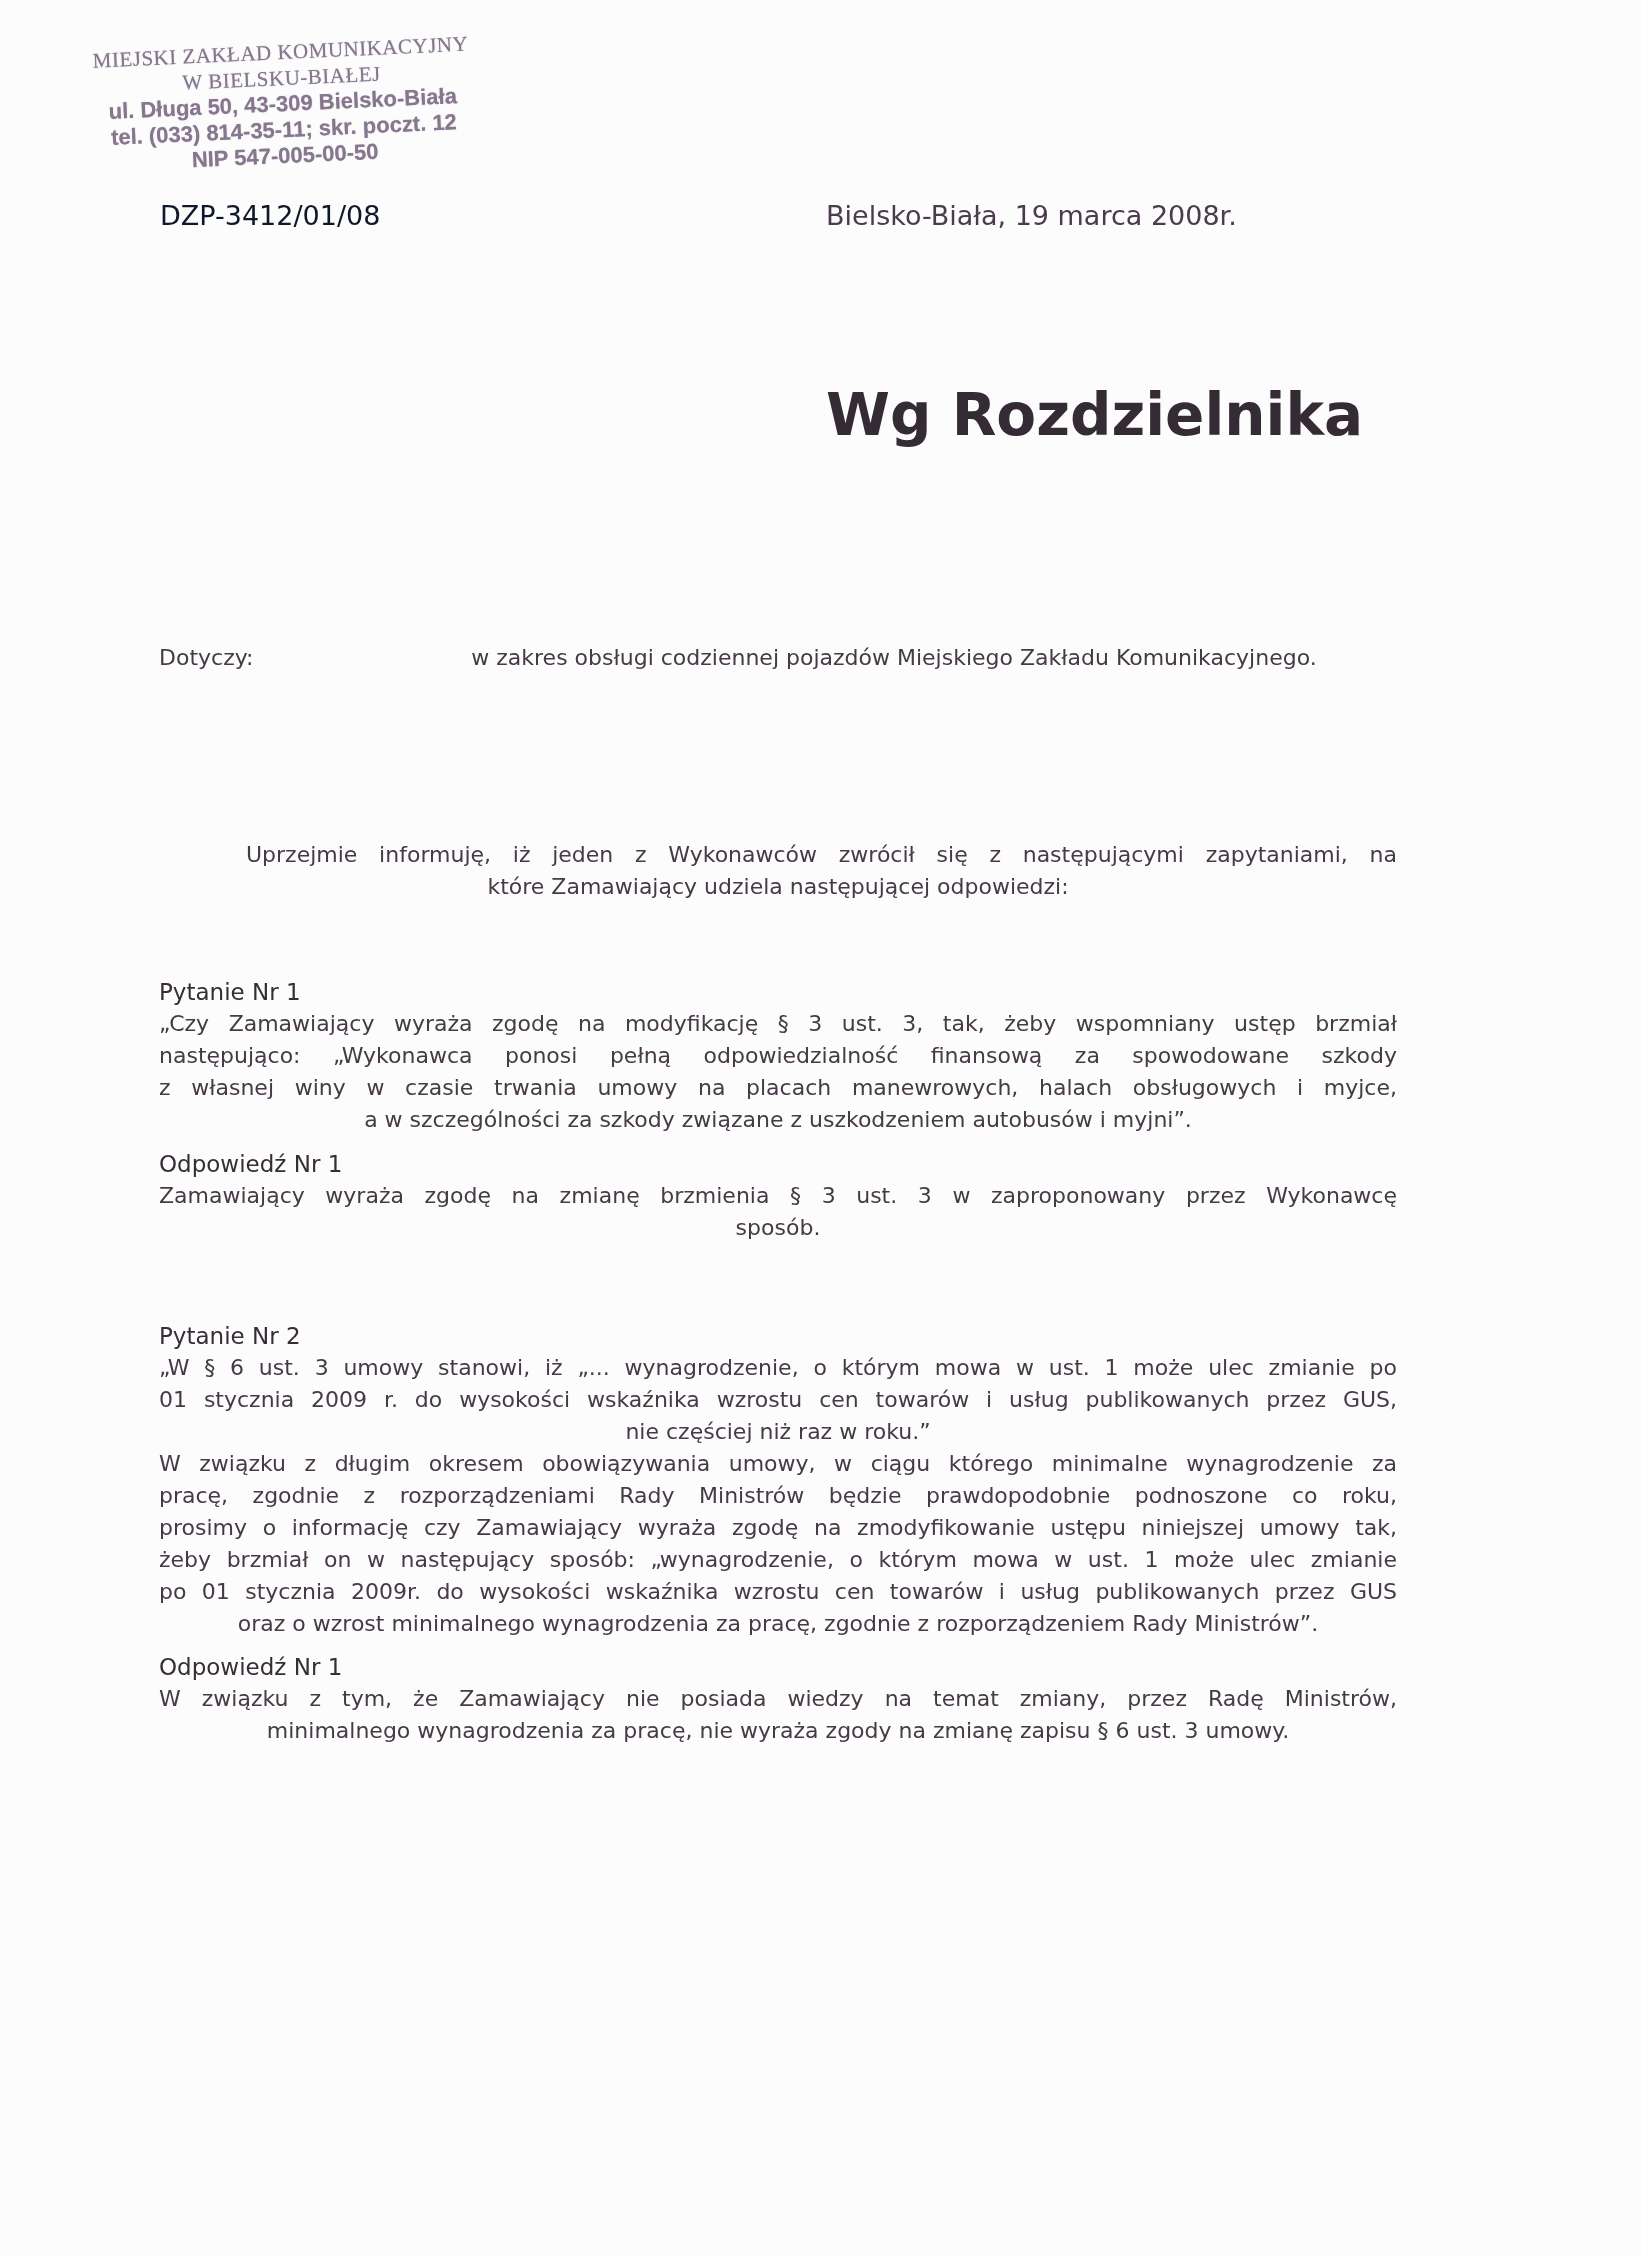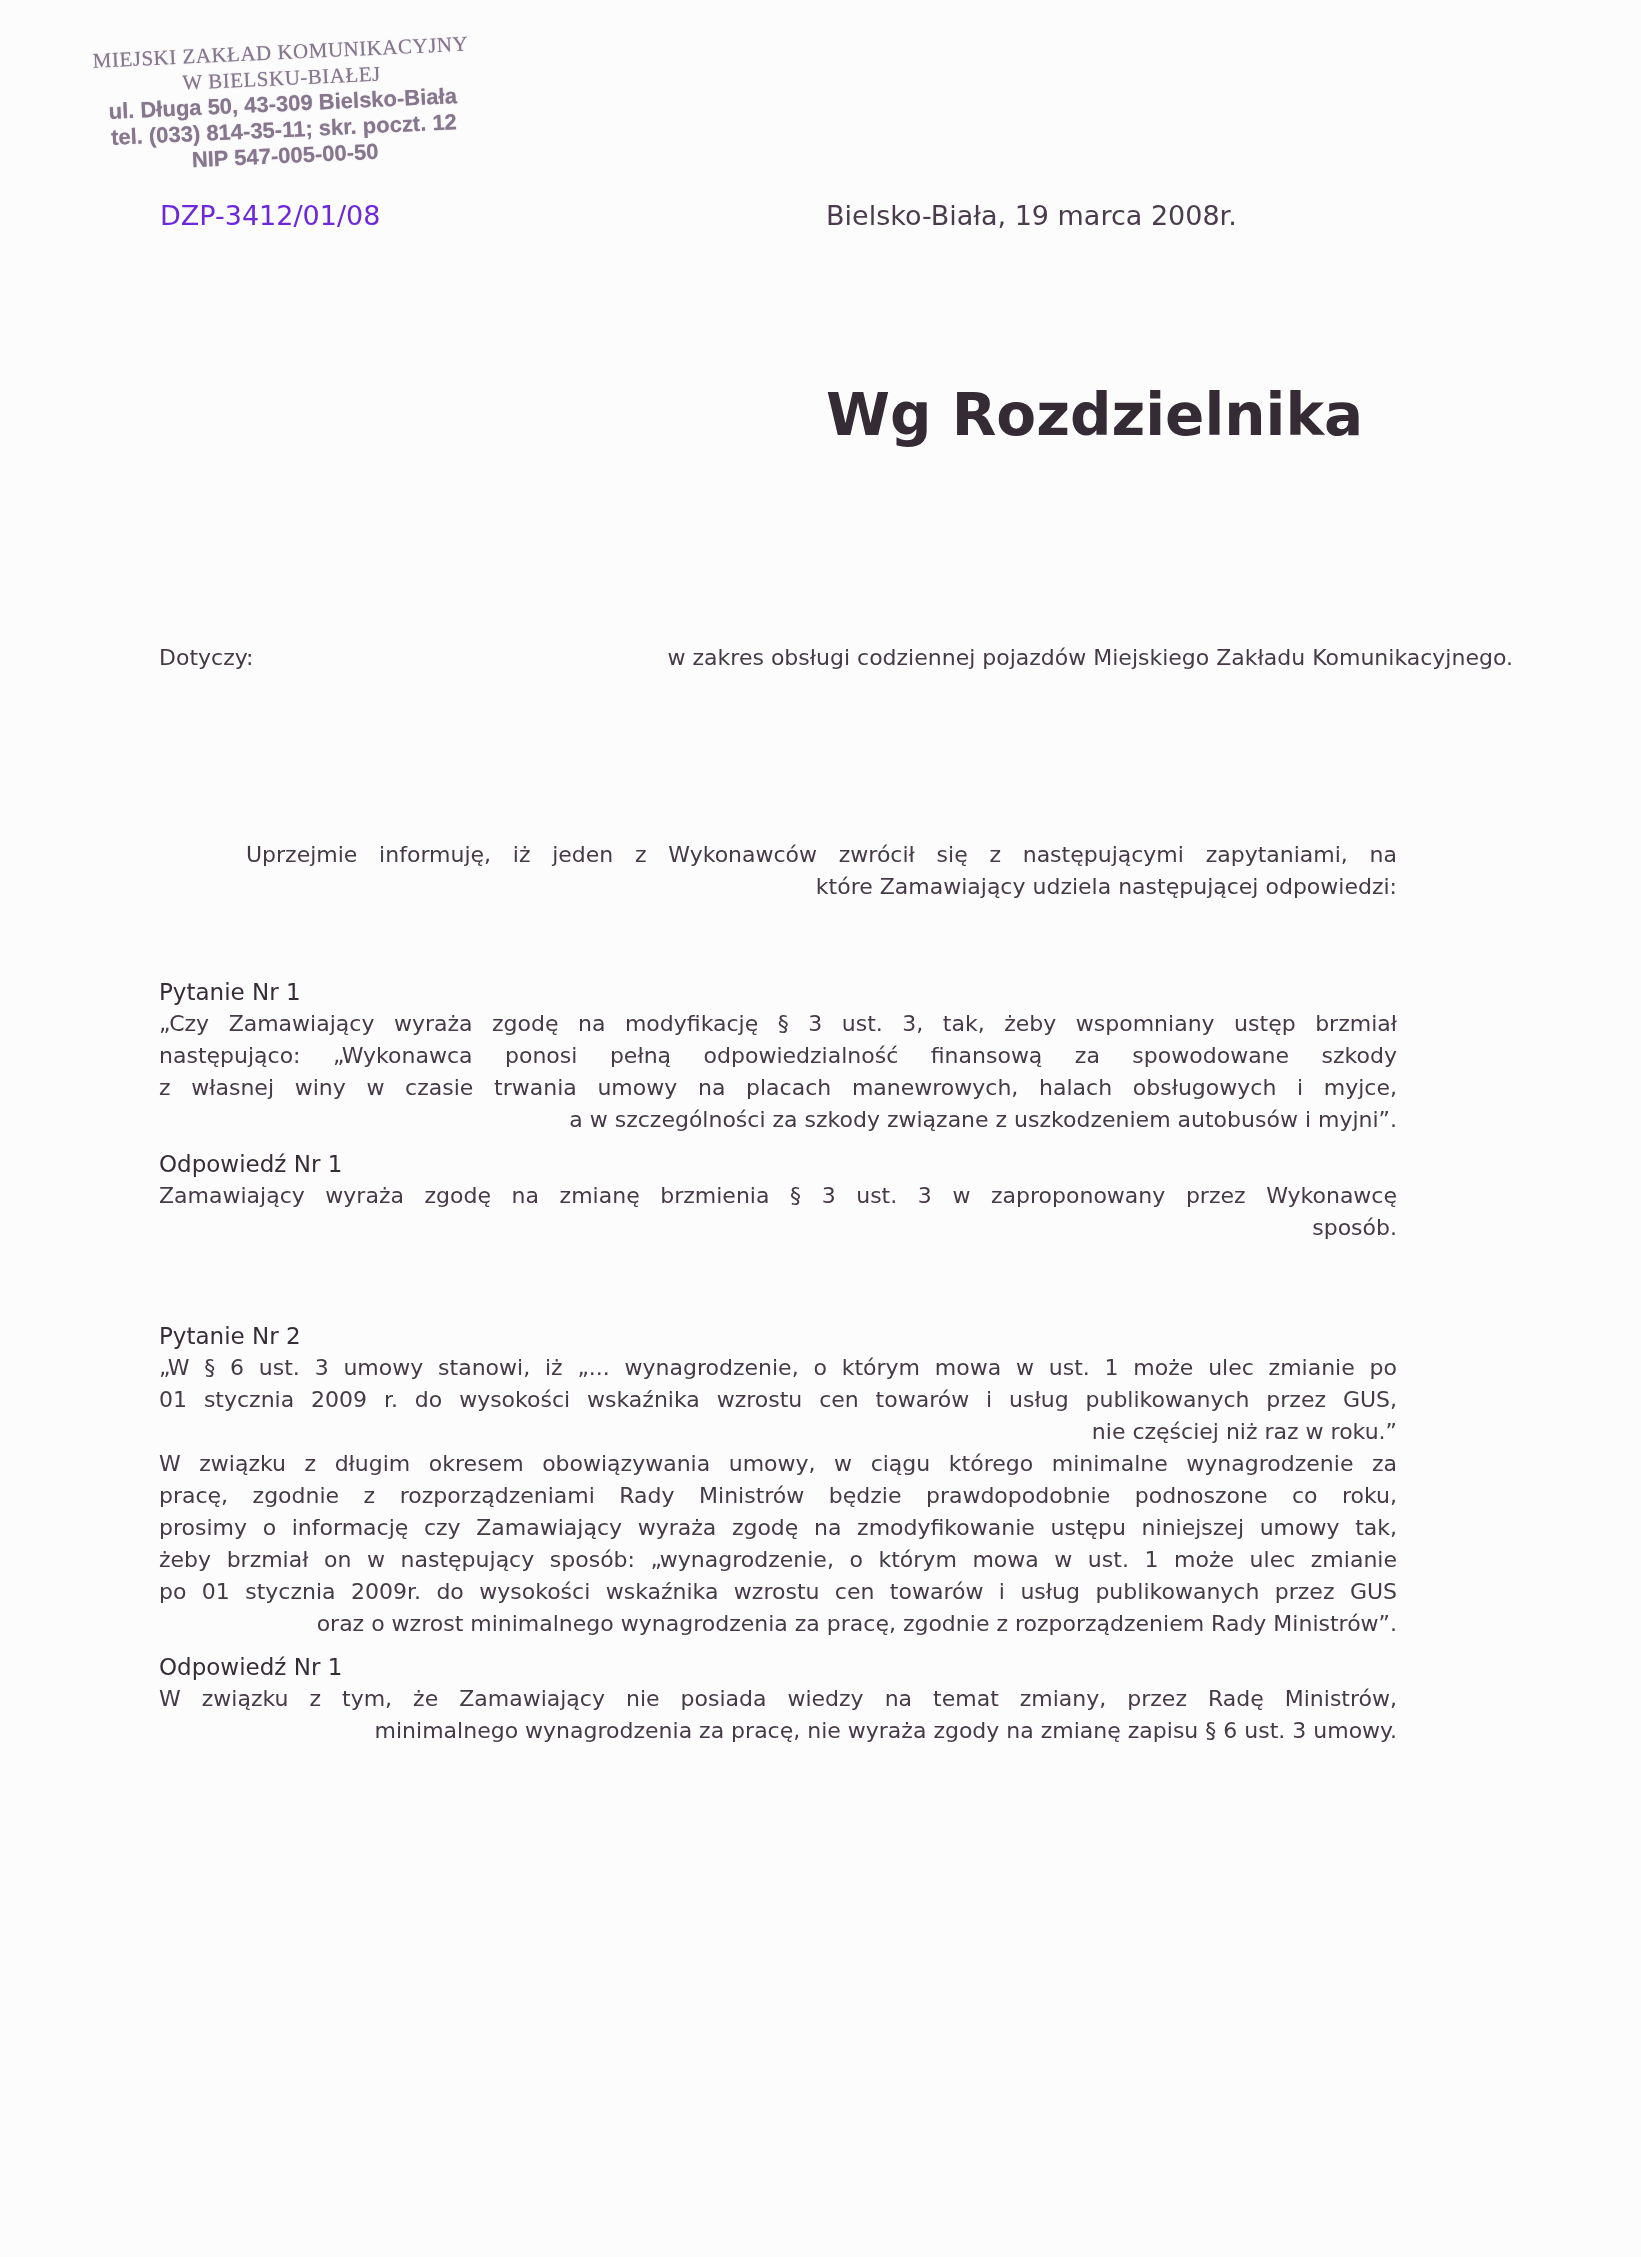--- a/index.html
+++ b/index.html
@@ -43,21 +43,21 @@
     white-space:nowrap;
   }
 
   
   .ref {
     position:absolute;
     left:160px;
     top:199px;
     font-size:27px;
     line-height:33px;
-    color:#6d28d9;
+    color:#0f172a;
     white-space:nowrap;
   }
   .pdate {
     position:absolute;
     left:826px;
     top:199px;
     font-size:27px;
     line-height:33px;
     color:#4a3c4c;
     white-space:nowrap;
@@ -85,21 +85,21 @@
     width:1238px;
   }
   .line {
     height:32px;
     line-height:32px;
     font-size:22px;
     white-space:normal;
     overflow:visible;
   }
   .jline { text-align:justify; text-align-last:justify; }
-  .lline { text-align:right; }
+  .lline { text-align:center; }
   .indent { text-indent:87px; }
 
   .heading {
     height:32px;
     line-height:32px;
     font-size:23px;
     font-weight:normal;
     color:#362d37;
     margin-top:8px;
   }

